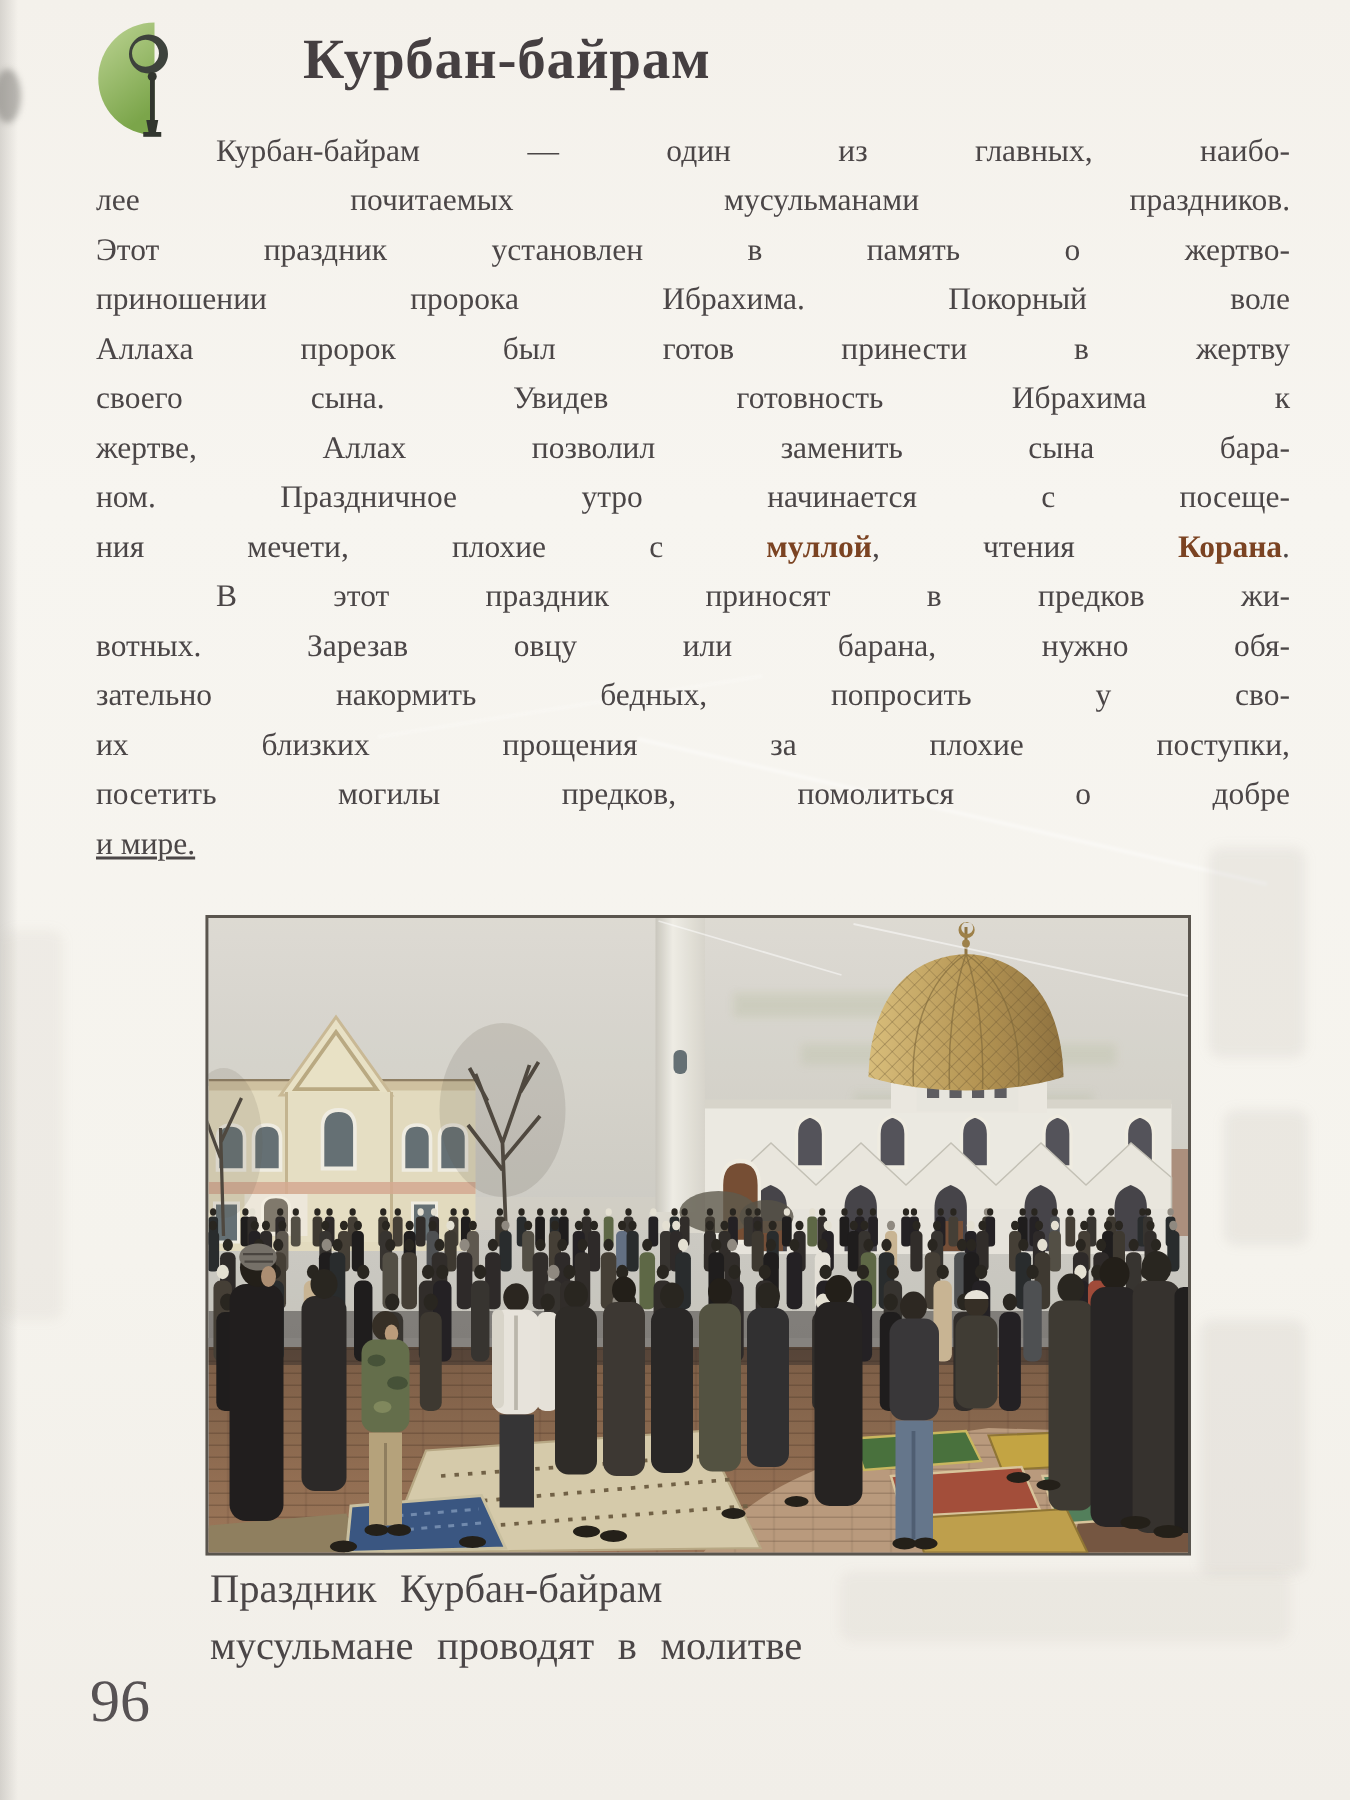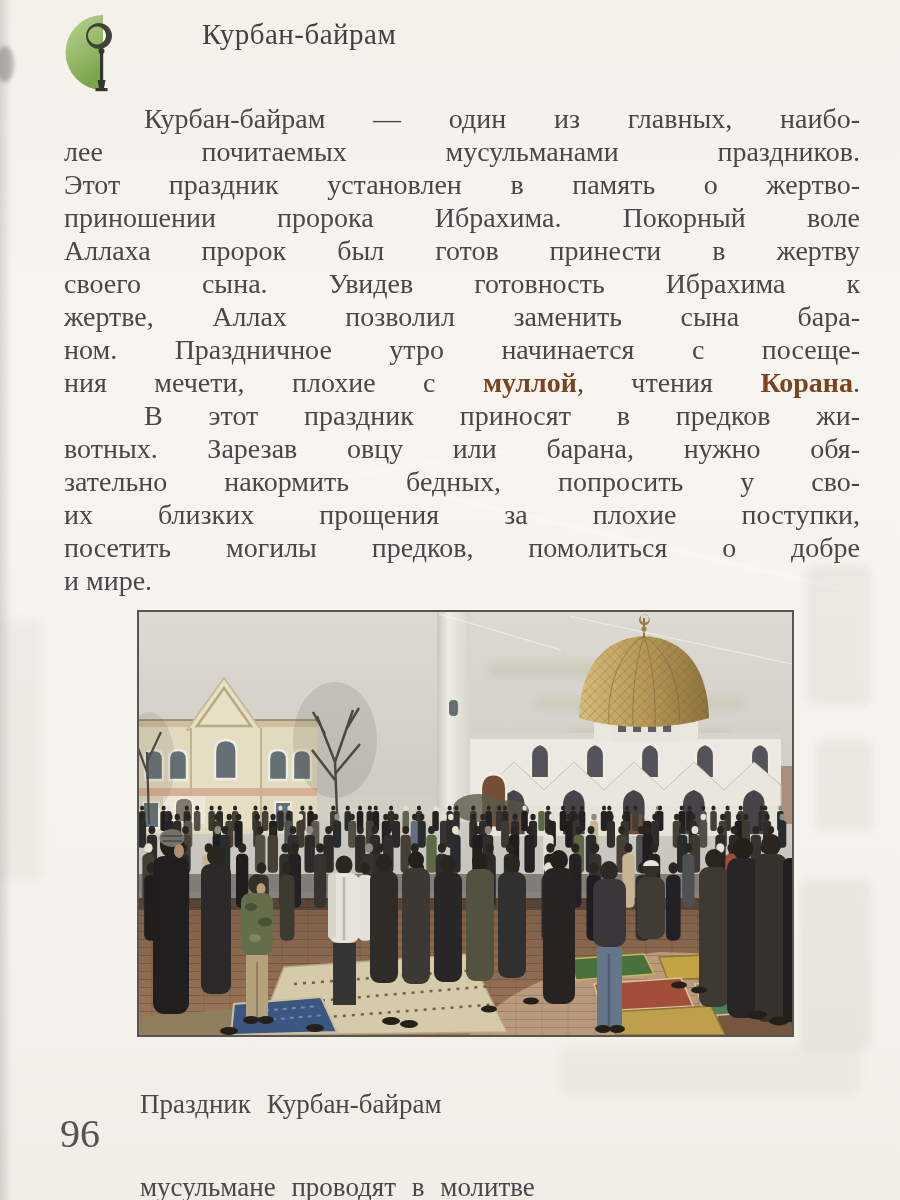--- a/index.html
+++ b/index.html
@@ -11,35 +11,35 @@
   
   .edge-left{position:absolute;left:0;top:0;width:12px;height:1200px;
     background:linear-gradient(90deg,rgba(96,93,90,.20),rgba(96,93,90,0));}
   .corner-blot{position:absolute;left:-4px;top:46px;width:18px;height:36px;border-radius:50%;
     background:rgba(108,106,102,.45);filter:blur(2px);}
   .crease{position:absolute;background:rgba(255,255,255,.5);filter:blur(1px);}
   .bleed{position:absolute;filter:blur(4px);background:rgba(138,132,120,.10);border-radius:8px;}
   
   .sect-icon{position:absolute;left:60px;top:8px;width:84px;height:90px;}
   .page-title{position:absolute;left:202px;top:18px;margin:0;
-    font-size:29px;font-weight:400;color:#453f41;letter-spacing:.5px;}
+    font-size:38px;font-weight:700;color:#453f41;letter-spacing:.5px;}
   
-  .bodytext{position:absolute;left:64px;top:102px;width:796px;
-    font-size:28px;line-height:33px;}
+  .bodytext{position:absolute;left:64px;top:84px;width:796px;
+    font-size:21px;line-height:33px;}
   .tline{height:33px;white-space:nowrap;text-align:justify;text-align-last:justify;overflow:visible;}
   .tline.indent{text-indent:80px;}
-  .tline.lastline{text-align-last:left;}
+  .tline.lastline{text-align-last:left;text-decoration:underline;}
   .bterm{font-weight:700;color:#7b4322;}
   
   .photo{position:absolute;left:137px;top:610px;width:653px;height:423px;
     border:2px solid #5a554e;background:#cfcec8;}
   .photo svg{display:block;}
   .figcap{position:absolute;left:140px;top:1040px;width:520px;
     font-size:27px;line-height:38px;color:#4b4647;}
-  .cap-line{word-spacing:9px;margin-top:45px;}
+  .cap-line{word-spacing:9px;}
   
   .pagenum{position:absolute;left:60px;top:1110px;font-size:40px;color:#575254;}
 </style>
 </head>
 <body>
 
 <div class="page">
 
   <div class="edge-left"></div>
   <div class="corner-blot"></div>

